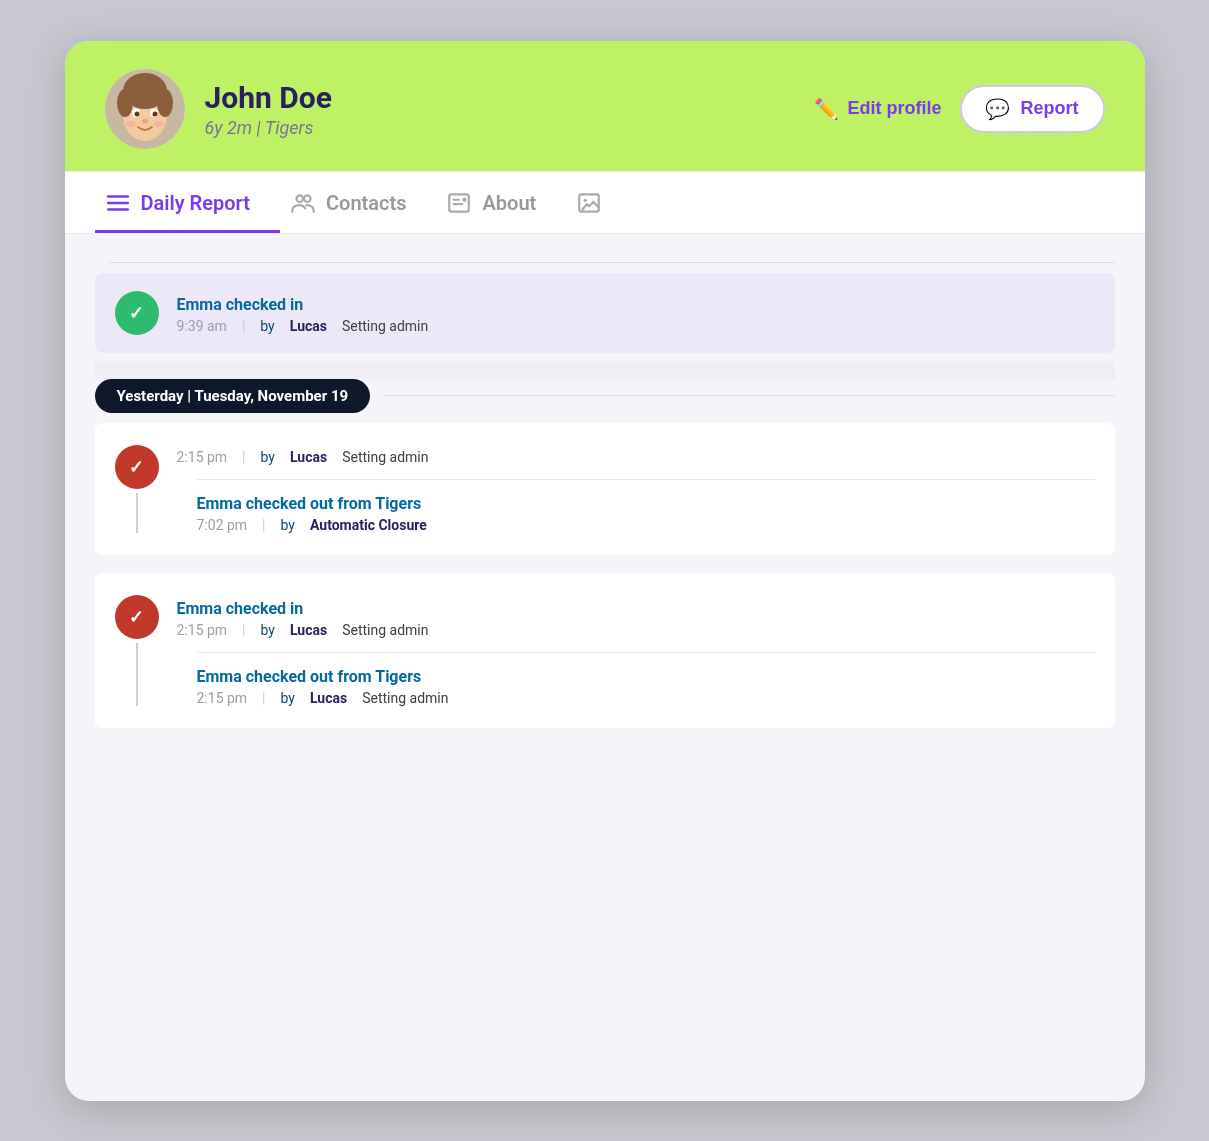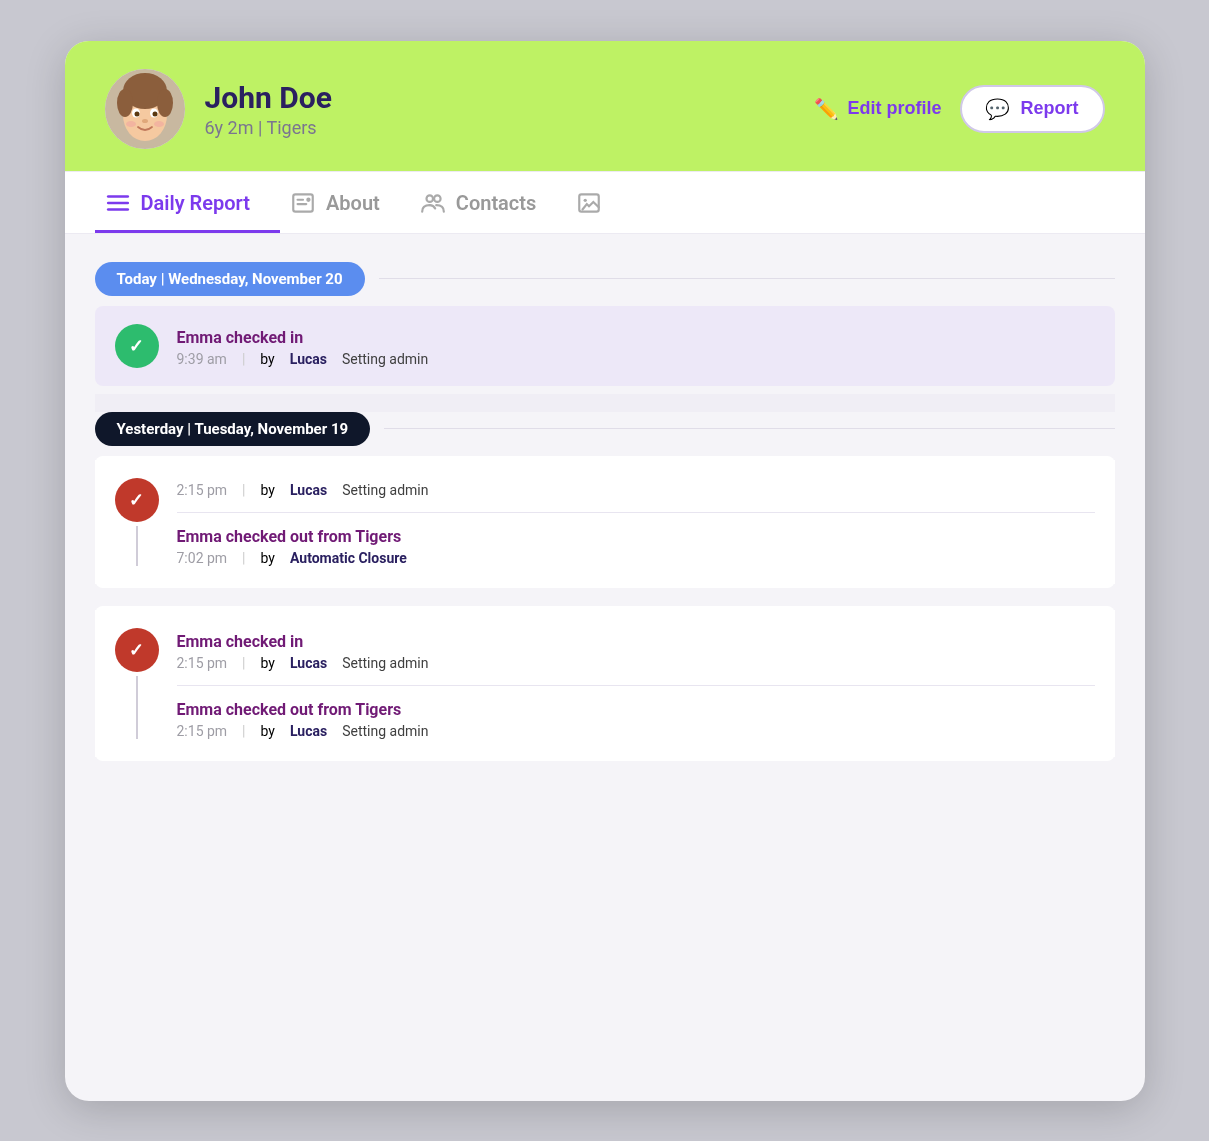--- a/index.html
+++ b/index.html
@@ -57,20 +57,21 @@
     .user-name {
       font-size: 30px;
       font-weight: 700;
       color: #2a2060;
     }
 
     .user-meta {
       font-size: 18px;
       color: #7a7590;
       margin-top: 2px;
+      font-style: italic;
     }
 
     .header-actions {
       display: flex;
       align-items: center;
       gap: 18px;
     }
 
     .btn-edit-profile {
       display: flex;
@@ -224,53 +225,54 @@
     }
 
     .event-body {
       flex: 1;
       padding-top: 4px;
     }
 
     .event-title {
       font-size: 16px;
       font-weight: 700;
-      color: #701a75;
+      color: #0369a1;
       margin-bottom: 4px;
     }
 
     .event-meta {
       font-size: 14px;
       color: #9e9da5;
       display: flex;
       align-items: center;
       gap: 15px;
     }
 
     .event-meta .separator {
       color: #ccc;
     }
 
     .event-meta .by-label {
-      color: #000000;
+      color: #0c4a6e;
     }
 
     .event-meta .by-name {
       font-weight: 700;
       color: #2a2060;
     }
 
     .event-meta .role {
       color: #404040;
     }
 
     .sub-event {
       margin-top: 14px;
       padding-top: 14px;
       border-top: 1px solid #e8e5f0;
+      margin-left: 20px;
     }
 
     .section-gap {
       height: 18px;
       background: #f0eef5;
     }
 
     
     .check-icon {
       color: white;
@@ -330,51 +332,50 @@
     <div class="tab active">
       <svg class="tab-icon" viewBox="0 0 24 24" fill="none" stroke="#7c3aed" stroke-width="2.5" stroke-linecap="round">
         <line x1="3" y1="6" x2="21" y2="6"></line>
         <line x1="3" y1="12" x2="21" y2="12"></line>
         <line x1="3" y1="18" x2="21" y2="18"></line>
       </svg>
       <span>Daily Report</span>
     </div>
     <div class="tab">
       <svg class="tab-icon" viewBox="0 0 24 24" fill="none" stroke="#aaa" stroke-width="2" stroke-linecap="round">
-        <rect x="3" y="4" width="18" height="16" rx="2"></rect>
-        <line x1="7" y1="9" x2="12" y2="9"></line>
-        <line x1="7" y1="13" x2="15" y2="13"></line>
-        <circle cx="17" cy="9" r="2" fill="#aaa" stroke="none"></circle>
-      </svg>
-      <span>About</span>
-    </div>
-    <div class="tab">
-      <svg class="tab-icon" viewBox="0 0 24 24" fill="none" stroke="#aaa" stroke-width="2" stroke-linecap="round">
         <circle cx="9" cy="8" r="3"></circle>
         <circle cx="16" cy="8" r="3"></circle>
         <path d="M2 20c0-4 3-6 7-6"></path>
         <path d="M22 20c0-4-3-6-7-6"></path>
         <path d="M9 14c2 0 4 1 5 3"></path>
       </svg>
       <span>Contacts</span>
     </div>
     <div class="tab">
       <svg class="tab-icon" viewBox="0 0 24 24" fill="none" stroke="#aaa" stroke-width="2" stroke-linecap="round">
         <rect x="3" y="4" width="18" height="16" rx="2"></rect>
+        <line x1="7" y1="9" x2="12" y2="9"></line>
+        <line x1="7" y1="13" x2="15" y2="13"></line>
+        <circle cx="17" cy="9" r="2" fill="#aaa" stroke="none"></circle>
+      </svg>
+      <span>About</span>
+    </div>
+    <div class="tab">
+      <svg class="tab-icon" viewBox="0 0 24 24" fill="none" stroke="#aaa" stroke-width="2" stroke-linecap="round">
+        <rect x="3" y="4" width="18" height="16" rx="2"></rect>
         <circle cx="8.5" cy="9.5" r="1.5" fill="#aaa" stroke="none"></circle>
         <path d="M21 16l-5-5-4 4-2-2-4 5"></path>
       </svg>
     </div>
   </div>
 
   <div class="content">
 
     <div class="day-section">
       <div class="date-row">
-        <span class="date-badge today">Today | Wednesday, November 20</span>
         <div class="date-line"></div>
       </div>
 
       <div style="margin-top:10px;">
         <div class="event-block highlight">
           <div class="event-icon-col">
             <div class="event-circle green">
               <span class="check-icon">✓</span>
             </div>
           </div>

